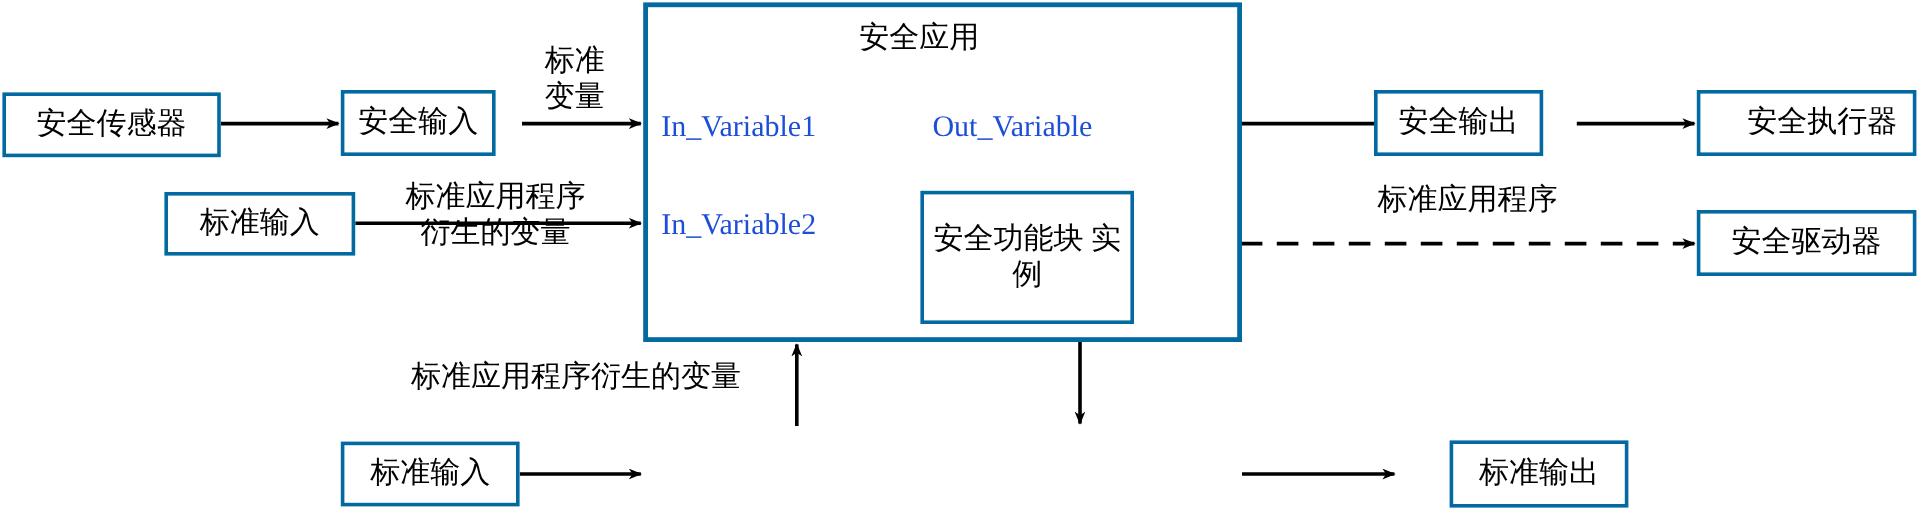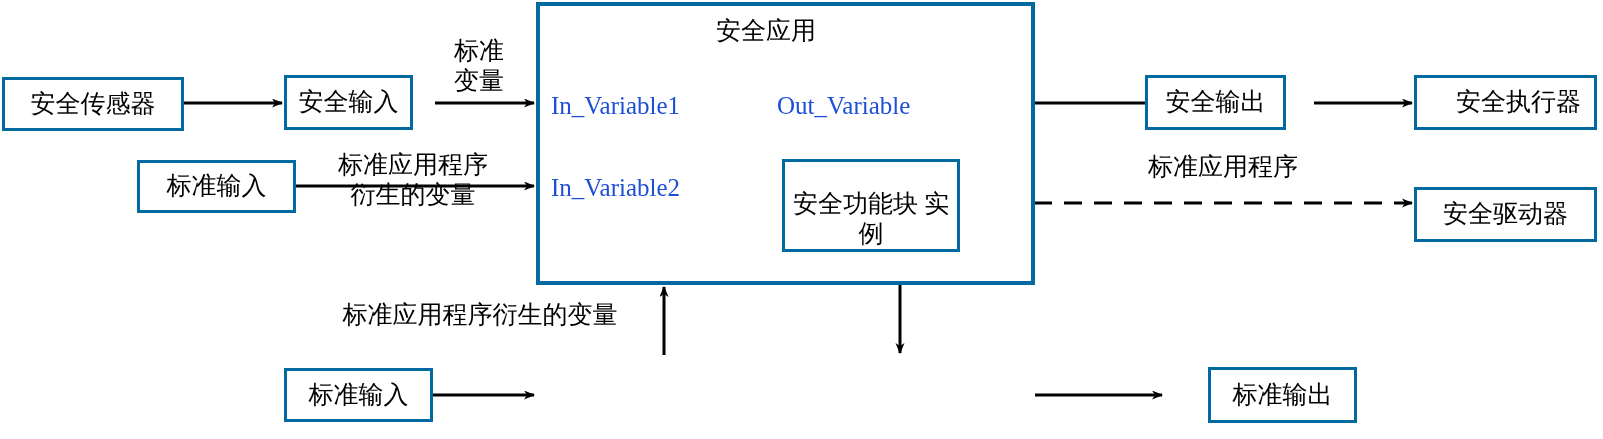--- a/index.html
+++ b/index.html
@@ -64,35 +64,35 @@
     <span class="node-label">标准输入</span>
   </div>
 
   <div class="node-box thick" style="left:536px;top:2px;width:499px;height:283px;display:block;">
     <div class="inner-title" style="left:176px;top:8px;">安全应用</div>
 
     <div class="port-label" style="left:11px;top:86px;">In_Variable1</div>
     <div class="port-label" style="left:11px;top:168px;">In_Variable2</div>
     <div class="port-label" style="left:237px;top:86px;">Out_Variable</div>
 
-    <div class="node-box" style="left:242px;top:153px;width:178px;height:93px;align-items:flex-end;">
+    <div class="node-box" style="left:227px;top:153px;width:178px;height:111px;">
       <span class="node-label two-line">安全功能块
 实例</span>
     </div>
   </div>
 
   <div class="node-box" style="left:1145px;top:75px;width:141px;height:55px;">
     <span class="node-label">安全输出</span>
   </div>
 
   <div class="node-box" style="left:1414px;top:75px;width:183px;height:55px;padding-left:26px;">
     <span class="node-label">安全执行器</span>
   </div>
 
-  <div class="node-box" style="left:1414px;top:187px;width:183px;height:55px;">
+  <div class="node-box" style="left:1414px;top:175px;width:183px;height:55px;">
     <span class="node-label">安全驱动器</span>
   </div>
 
 
   <div class="node-box" style="left:284px;top:368px;width:149px;height:54px;">
     <span class="node-label">标准输入</span>
   </div>
 
   <div class="node-box" style="left:1164px;top:367px;width:149px;height:56px;margin-left:44px;">
     <span class="node-label">标准输出</span>

